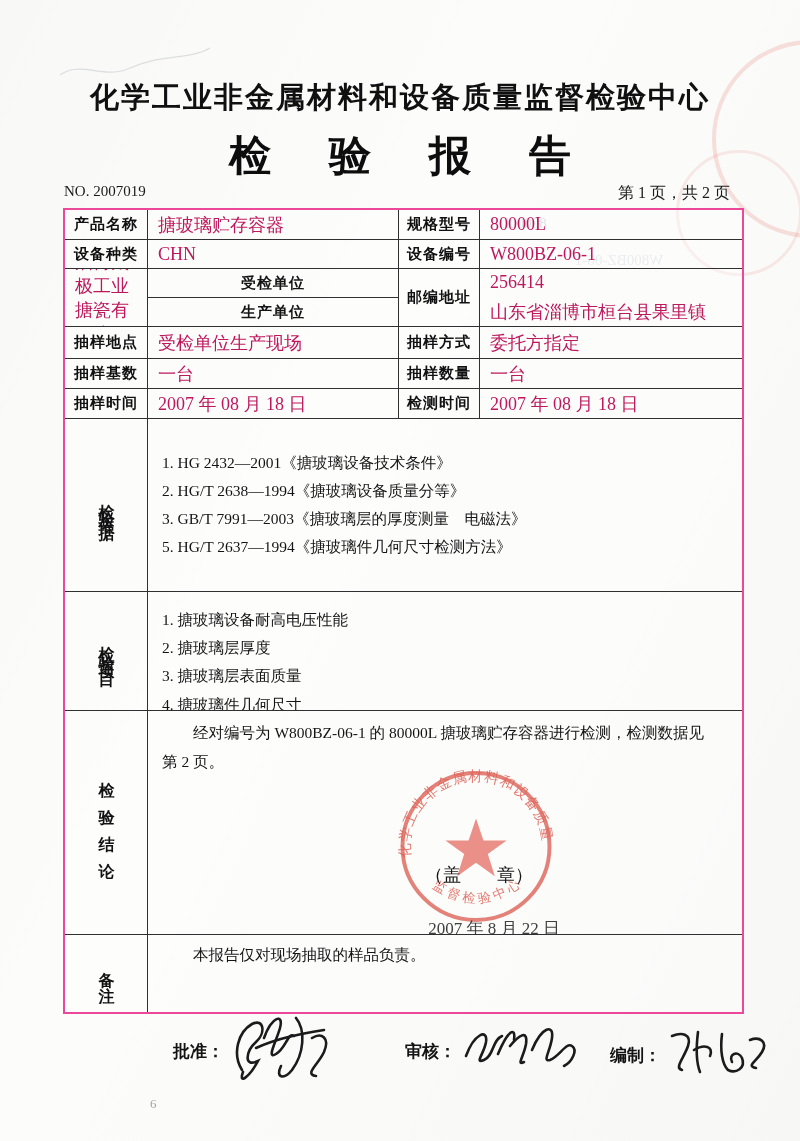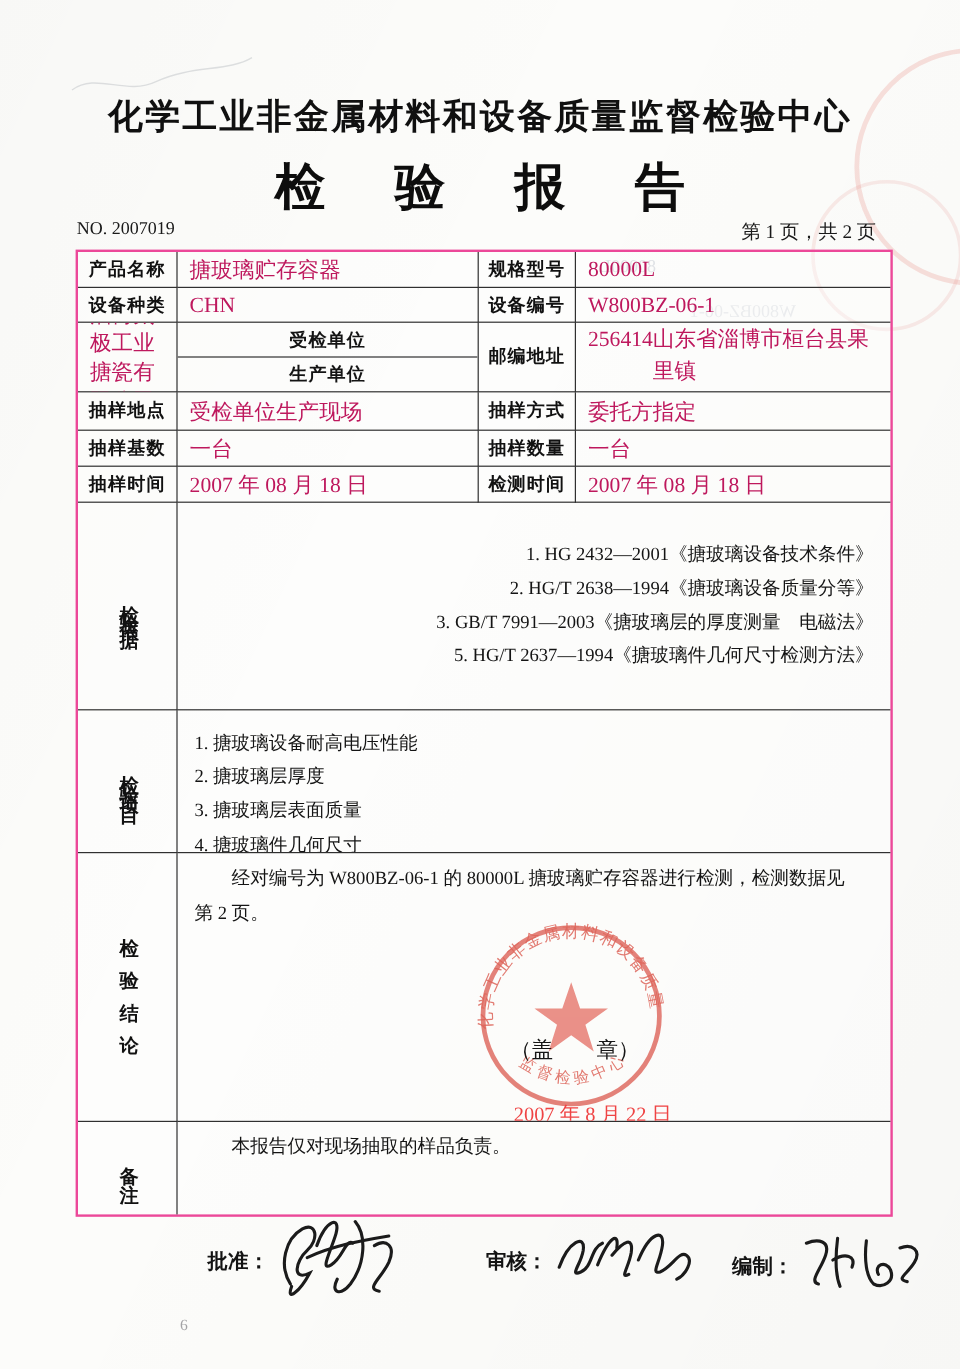--- a/index.html
+++ b/index.html
@@ -32,21 +32,21 @@
   .cell{border-right:1.5px solid #303030;border-bottom:1.5px solid #303030;box-sizing:border-box;
     display:flex;align-items:center;font-size:15px;overflow:hidden;}
   .cell.last-col{border-right:none;}
   .cell.last-row{border-bottom:none;}
   .lbl{font-family:"Liberation Sans",sans-serif;font-weight:bold;justify-content:center;padding:0 2px;font-size:15px;letter-spacing:1px;color:#111;}
   .val{padding:0 10px;font-size:18px;color:#be185d;}
   .split{flex-direction:column;align-items:stretch;padding:0;}
   .split>div{flex:1;display:flex;align-items:center;justify-content:center;
     font-family:"Liberation Sans",sans-serif;font-weight:bold;letter-spacing:1px;font-size:15px;}
   .split>div:first-child{border-bottom:1.5px solid #303030;}
-  .two-line{align-items:flex-start;justify-content:space-between;line-height:1.5;}
+  .two-line{flex-direction:column;align-items:flex-start;justify-content:space-between;line-height:1.5;}
 
   .vcell{justify-content:center;}
   .vlabel{writing-mode:vertical-rl;text-orientation:upright;
     font-family:"Liberation Sans",sans-serif;font-weight:bold;font-size:16px;color:#111;}
   .sp-basis{letter-spacing:7px;}
   .sp-items{letter-spacing:9px;}
   .sp-concl{letter-spacing:27px;}
   .sp-note{letter-spacing:15px;}
 
   .content{flex-direction:column;align-items:flex-start;justify-content:center;padding:6px 14px;}
@@ -56,21 +56,21 @@
   .concl-text{width:556px;font-size:15.5px;line-height:1.85;text-indent:2em;margin:0;}
   .note-cell{justify-content:flex-start;padding-top:10px;}
   .note-text{font-size:15.5px;text-indent:2em;margin:0;}
 
   
   .seal-wrap{position:absolute;left:238px;top:48px;width:180px;height:175px;pointer-events:none;}
   .seal-svg{position:absolute;left:0;top:0;width:180px;height:175px;opacity:.88;}
   .seal-note{position:absolute;left:18px;top:104px;width:150px;text-align:center;
     font-size:18px;color:#161616;font-family:"Liberation Serif",serif;}
   .seal-date{position:absolute;left:8px;top:158px;width:200px;text-align:center;
-    font-size:17px;color:#ef4444;}
+    font-size:17px;color:#404040;}
 
   
   .footer{position:absolute;left:0;top:1012px;width:100%;height:90px;}
   .sig-label{position:absolute;font-family:"Liberation Sans",sans-serif;font-weight:bold;font-size:17px;color:#131313;}
   .sig{position:absolute;}
 </style>
 </head>
 <body>
 
 <div class="page">
@@ -123,21 +123,21 @@
     <div class="cell val last-col">一台</div>
 
     <div class="cell lbl">抽样时间</div>
     <div class="cell val">2007 年 08 月 18 日</div>
     <div class="cell lbl">检测时间</div>
     <div class="cell val last-col">2007 年 08 月 18 日</div>
 
     <div class="cell vcell">
       <span class="vlabel sp-basis">检验依据</span>
     </div>
-    <div class="cell last-col content" style="grid-column:2 / 5;align-items:flex-end;">
+    <div class="cell last-col content" style="grid-column:2 / 5;">
       <div class="li">1. HG 2432—2001《搪玻璃设备技术条件》</div>
       <div class="li">2. HG/T 2638—1994《搪玻璃设备质量分等》</div>
       <div class="li">3. GB/T 7991—2003《搪玻璃层的厚度测量　电磁法》</div>
       <div class="li">5. HG/T 2637—1994《搪玻璃件几何尺寸检测方法》</div>
     </div>
 
     <div class="cell vcell">
       <span class="vlabel sp-items">检验项目</span>
     </div>
     <div class="cell last-col content items-cell" style="grid-column:2 / 5;">

